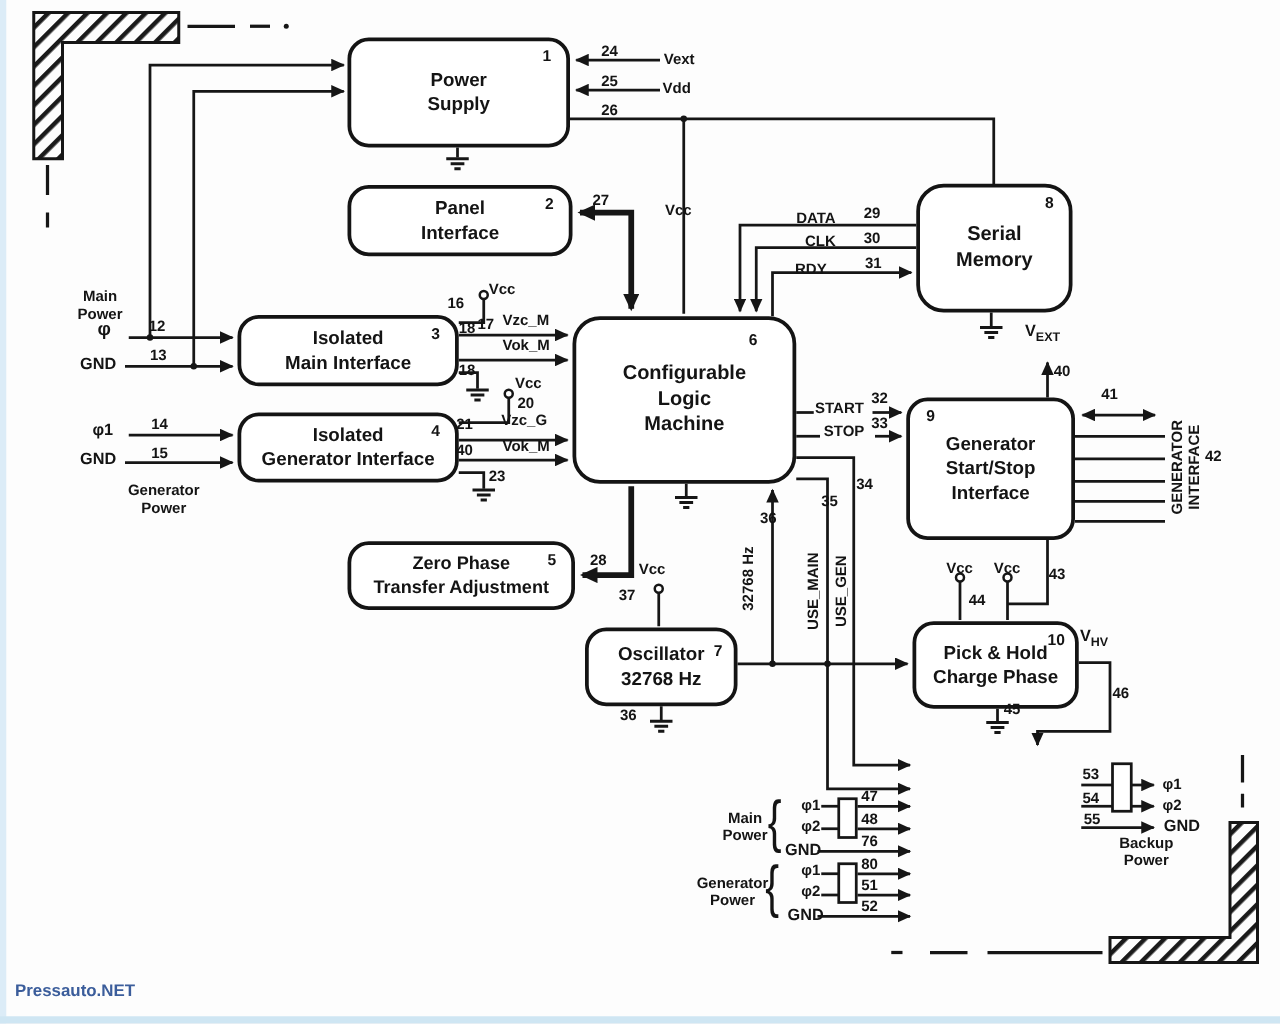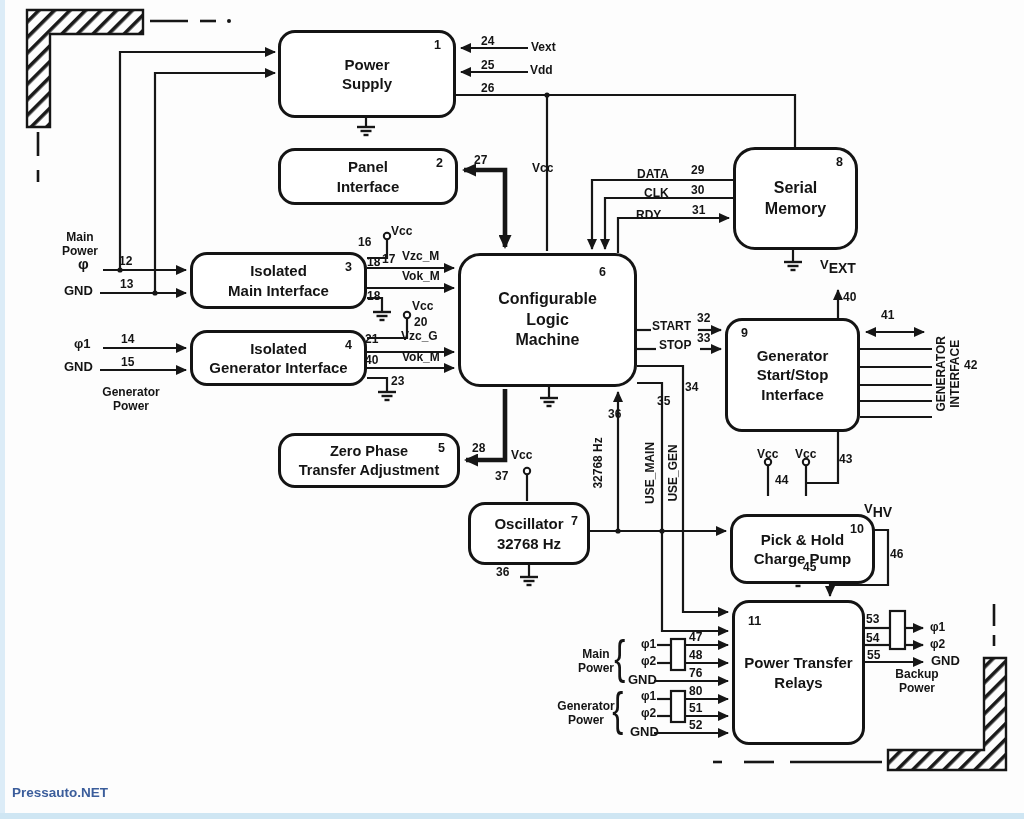--- a/index.html
+++ b/index.html
@@ -15,21 +15,21 @@
   .bnum{position:absolute;top:4px;right:12px;font-size:12.5px;font-weight:bold;}
   .bnum.nleft{left:13px;right:auto;}
   .lbl{position:absolute;font-weight:bold;font-size:12px;white-space:nowrap;line-height:1.15;}
   .s13{font-size:13px;}
   .s15{font-size:15px;}
   .ctr{text-align:center;}
   .rot{transform:rotate(-90deg);}
   .brace{position:absolute;font-size:46px;font-weight:400;line-height:1;transform:scaleX(.72);}
   .title{position:absolute;left:194px;top:656px;font-weight:bold;font-size:18px;letter-spacing:.6px;}
   .mark{position:absolute;left:12px;top:785px;font-weight:bold;font-size:13.5px;color:#3b5d9b;}
-  sub{font-size:14px;font-weight:bold;}
+  sub{font-size:10px;font-weight:bold;}
 </style>
 </head>
 <body>
 
 <div id="page">
   <div class="edge-l"></div>
   <div class="edge-b"></div>
 
   <svg class="wires" width="1024" height="819" viewBox="0 0 1024 819">
     <defs>
@@ -236,31 +236,26 @@
     <div>Memory</div>
   </div>
 
   <div class="block" style="left:725px;top:318px;width:135px;height:114px">
     <span class="bnum nleft">9</span>
     <div>Generator</div>
     <div>Start/Stop</div>
     <div>Interface</div>
   </div>
 
-  <div class="block" style="left:730px;top:514px;width:145px;height:70px">
+  <div class="block" style="left:730px;top:497px;width:133px;height:70px">
     <span class="bnum" style="top:4px;right:8px">10</span>
     <div>Pick &amp; Hold</div>
-    <div>Charge Pump</div>
-  </div>
-
-  <div class="block" style="left:732px;top:600px;width:133px;height:145px">
-    <span class="bnum nleft" style="top:10px">11</span>
-    <div>Power Transfer</div>
-    <div>Relays</div>
-  </div>
+    <div>Charge Phase</div>
+  </div>
+
 
   <div class="lbl" style="left:481px;top:35px">24</div>
   <div class="lbl" style="left:531px;top:41px">Vext</div>
   <div class="lbl" style="left:481px;top:59px">25</div>
   <div class="lbl" style="left:530px;top:64px">Vdd</div>
   <div class="lbl" style="left:481px;top:82px">26</div>
   <div class="lbl" style="left:532px;top:162px">Vcc</div>
   <div class="lbl" style="left:474px;top:154px">27</div>
   <div class="lbl" style="left:472px;top:442px">28</div>
 

